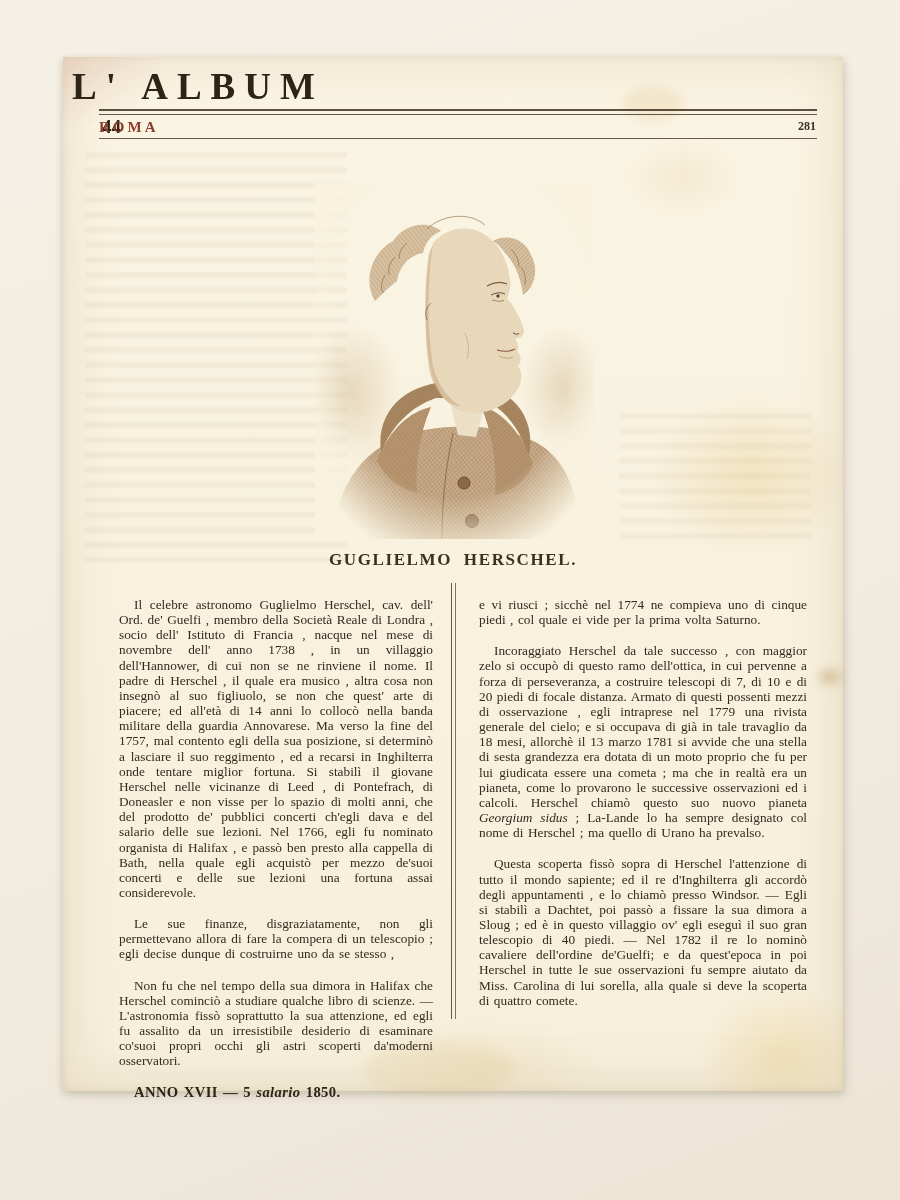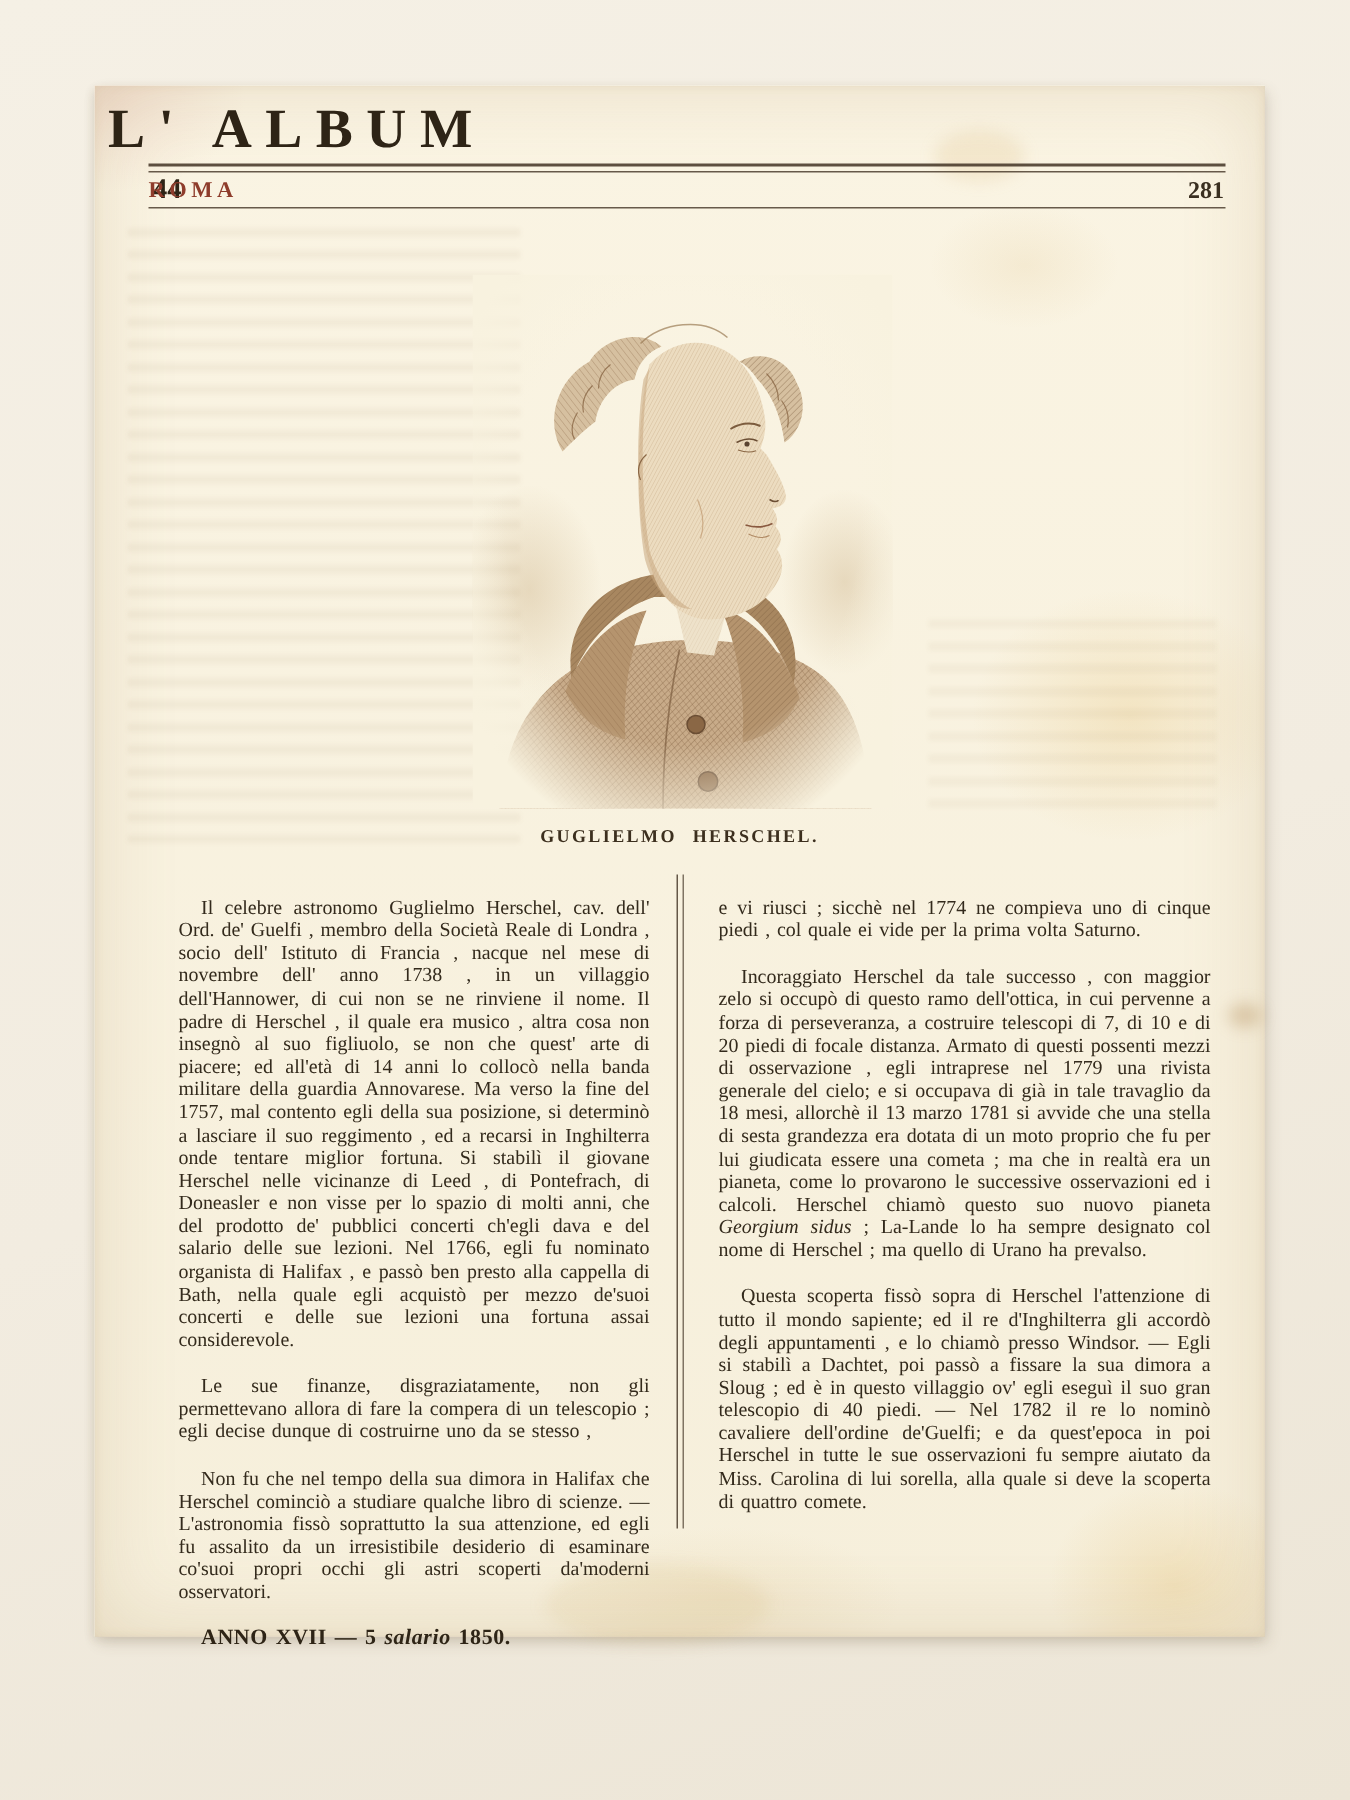--- a/index.html
+++ b/index.html
@@ -54,31 +54,31 @@
     position:absolute;top:52px;left:36px;right:26px;height:3px;
     border-top:2px solid rgba(66,51,36,.85);
     border-bottom:1px solid rgba(66,51,36,.8);
   }
   .head-row{position:absolute;top:58px;left:36px;right:26px;height:23px;}
   .issue-no{position:absolute;left:3px;top:1px;font-size:19px;font-weight:bold;color:#2e2416;}
   .city{
     position:absolute;left:0;right:0;top:4px;text-align:left;
     font-size:15px;font-weight:bold;letter-spacing:3px;color:#8e3c2b;
   }
-  .page-no{position:absolute;right:1px;top:4px;font-size:16px;font-weight:600;color:#3a2f20;}
+  .page-no{position:absolute;right:1px;top:4px;font-size:12px;font-weight:600;color:#3a2f20;}
   .rule-single{
     position:absolute;top:81px;left:36px;right:26px;height:0;
     border-top:1.4px solid rgba(66,51,36,.8);
   }
 
   
   .portrait{position:absolute;left:252px;top:126px;width:280px;height:356px;margin:0;}
   .caption{
     position:absolute;top:493px;left:0;width:100%;text-align:center;
-    font-size:12px;font-weight:bold;letter-spacing:1.6px;word-spacing:6px;color:#3c2f1e;
+    font-size:17px;font-weight:bold;letter-spacing:1.6px;word-spacing:6px;color:#3c2f1e;
   }
 
   
   .col{
     position:absolute;top:524px;text-align:justify;color:#332a1c;
     font-size:13.3px;line-height:15.15px;word-spacing:1.2px;hyphens:none;
   }
   .col p{margin:16px;padding:0;}
   .col p.indent{text-indent:15px;}
   .col-left{left:40px;width:346px;}

